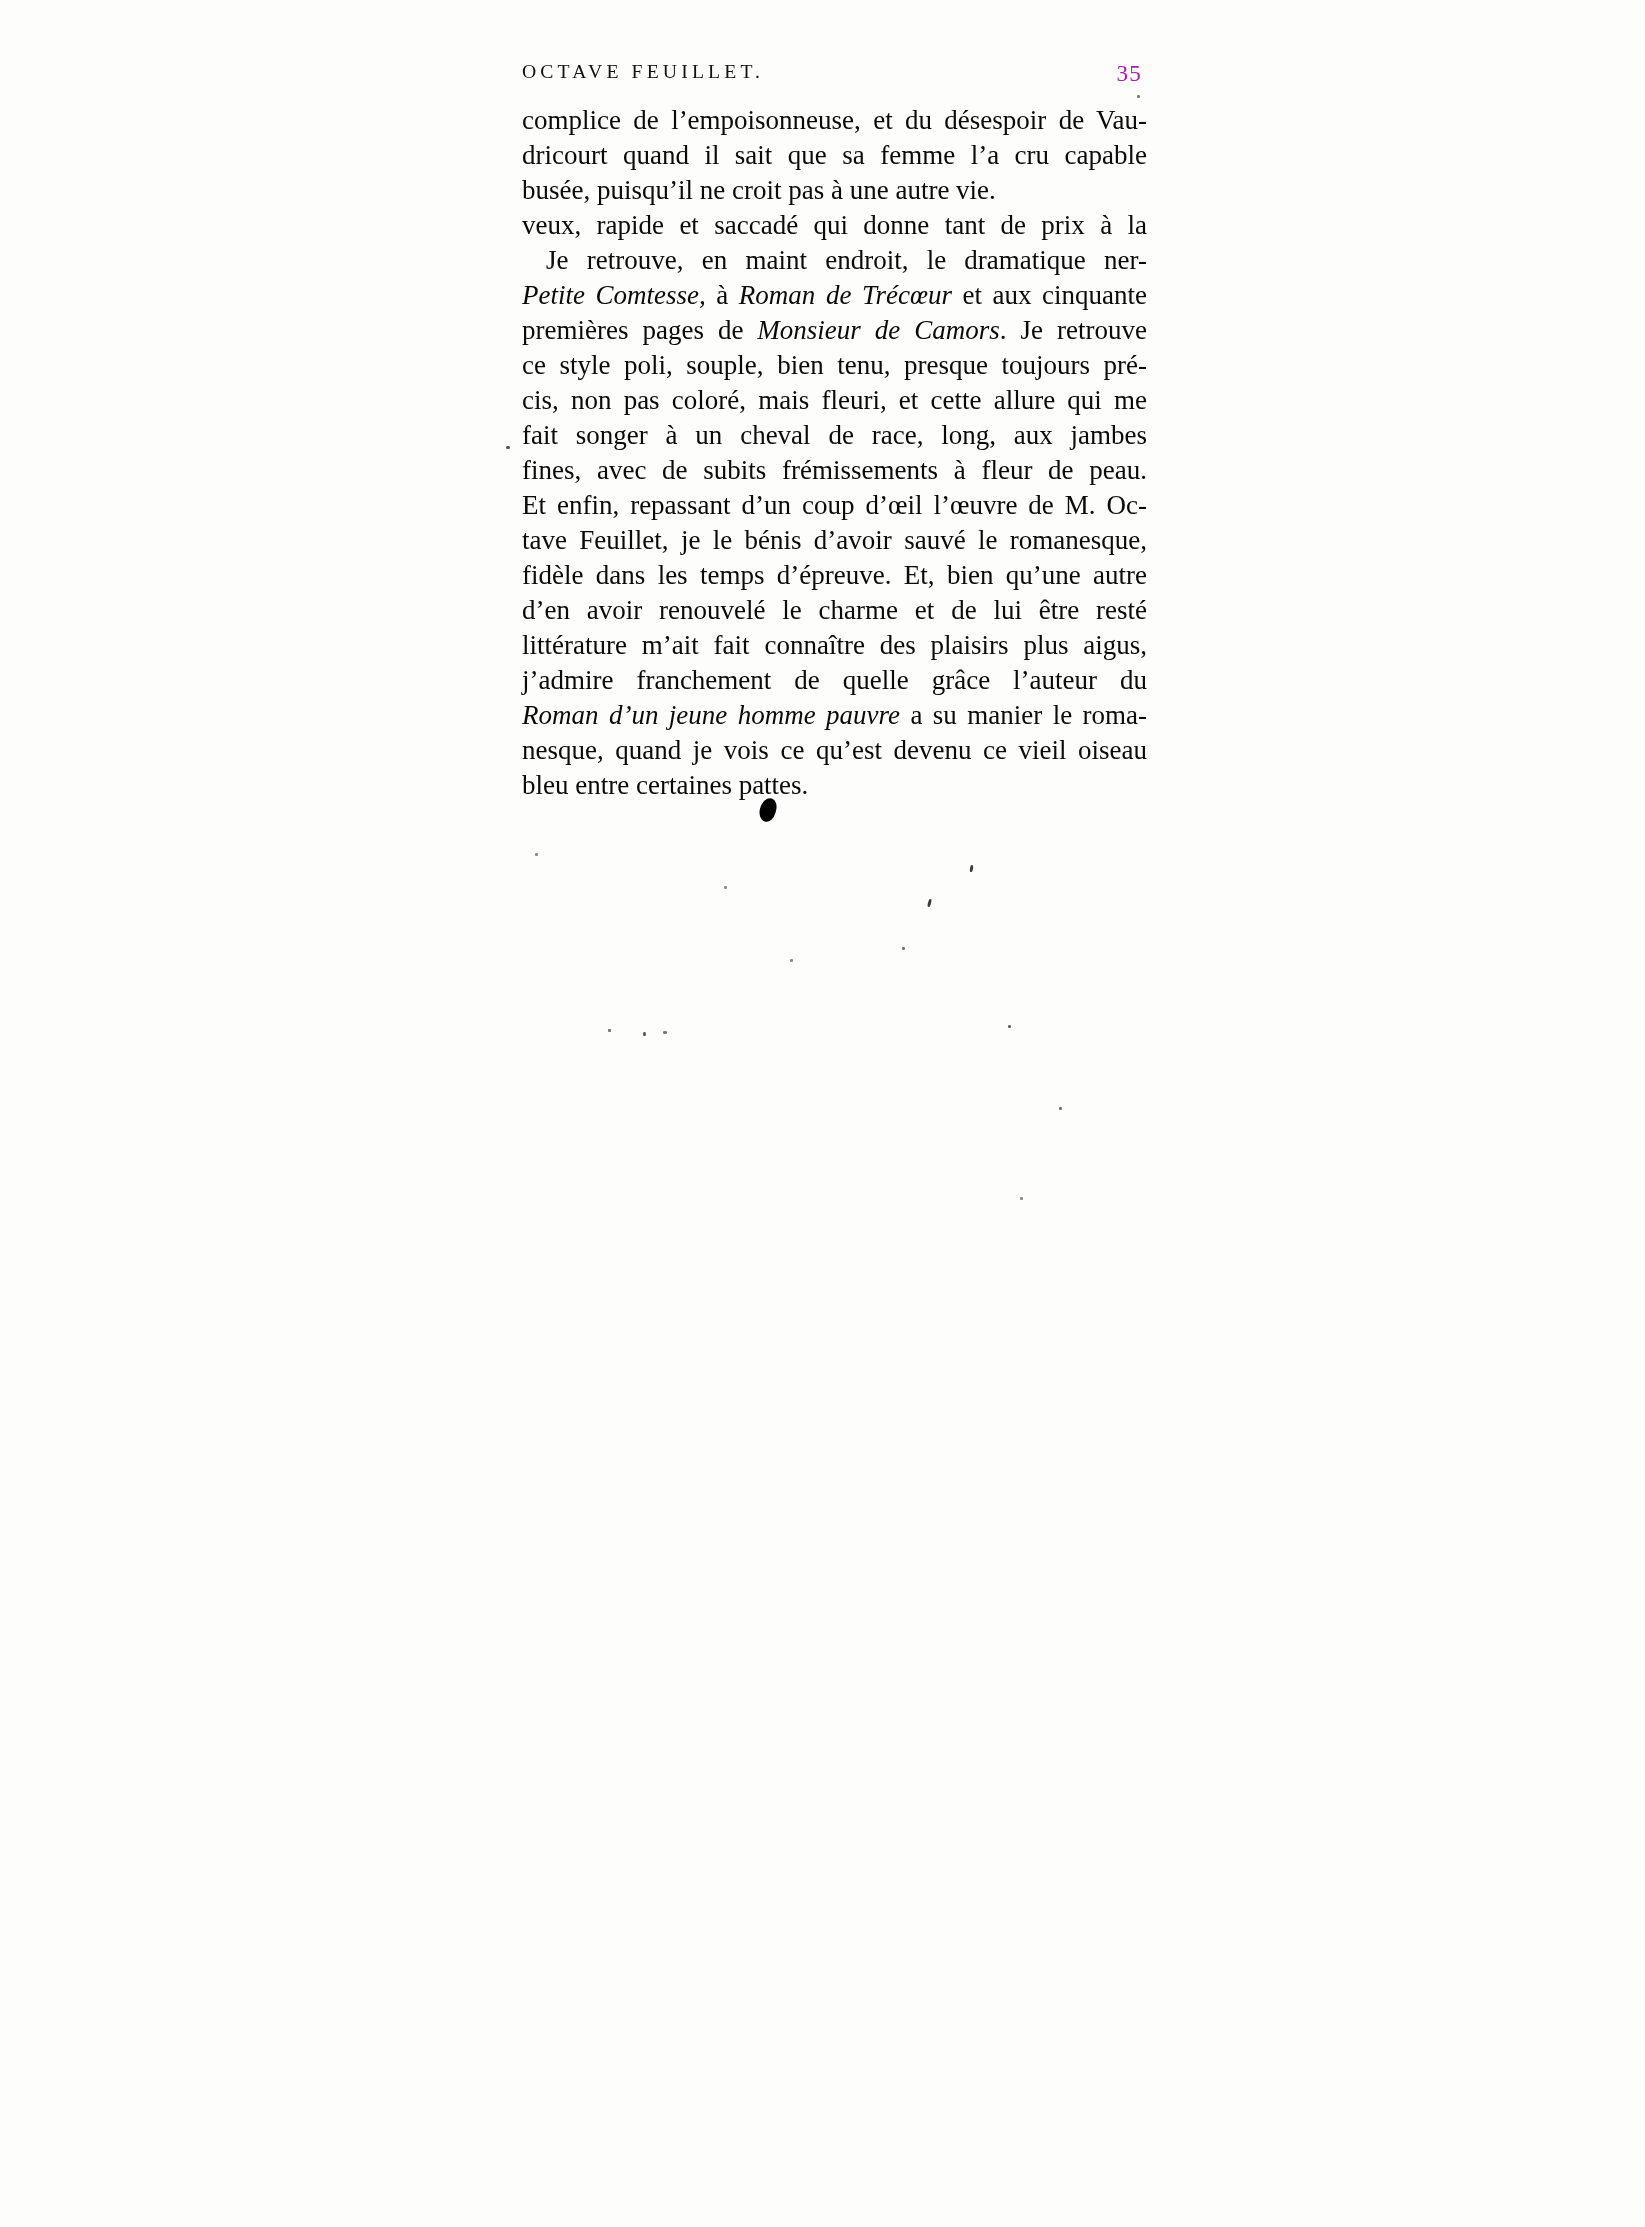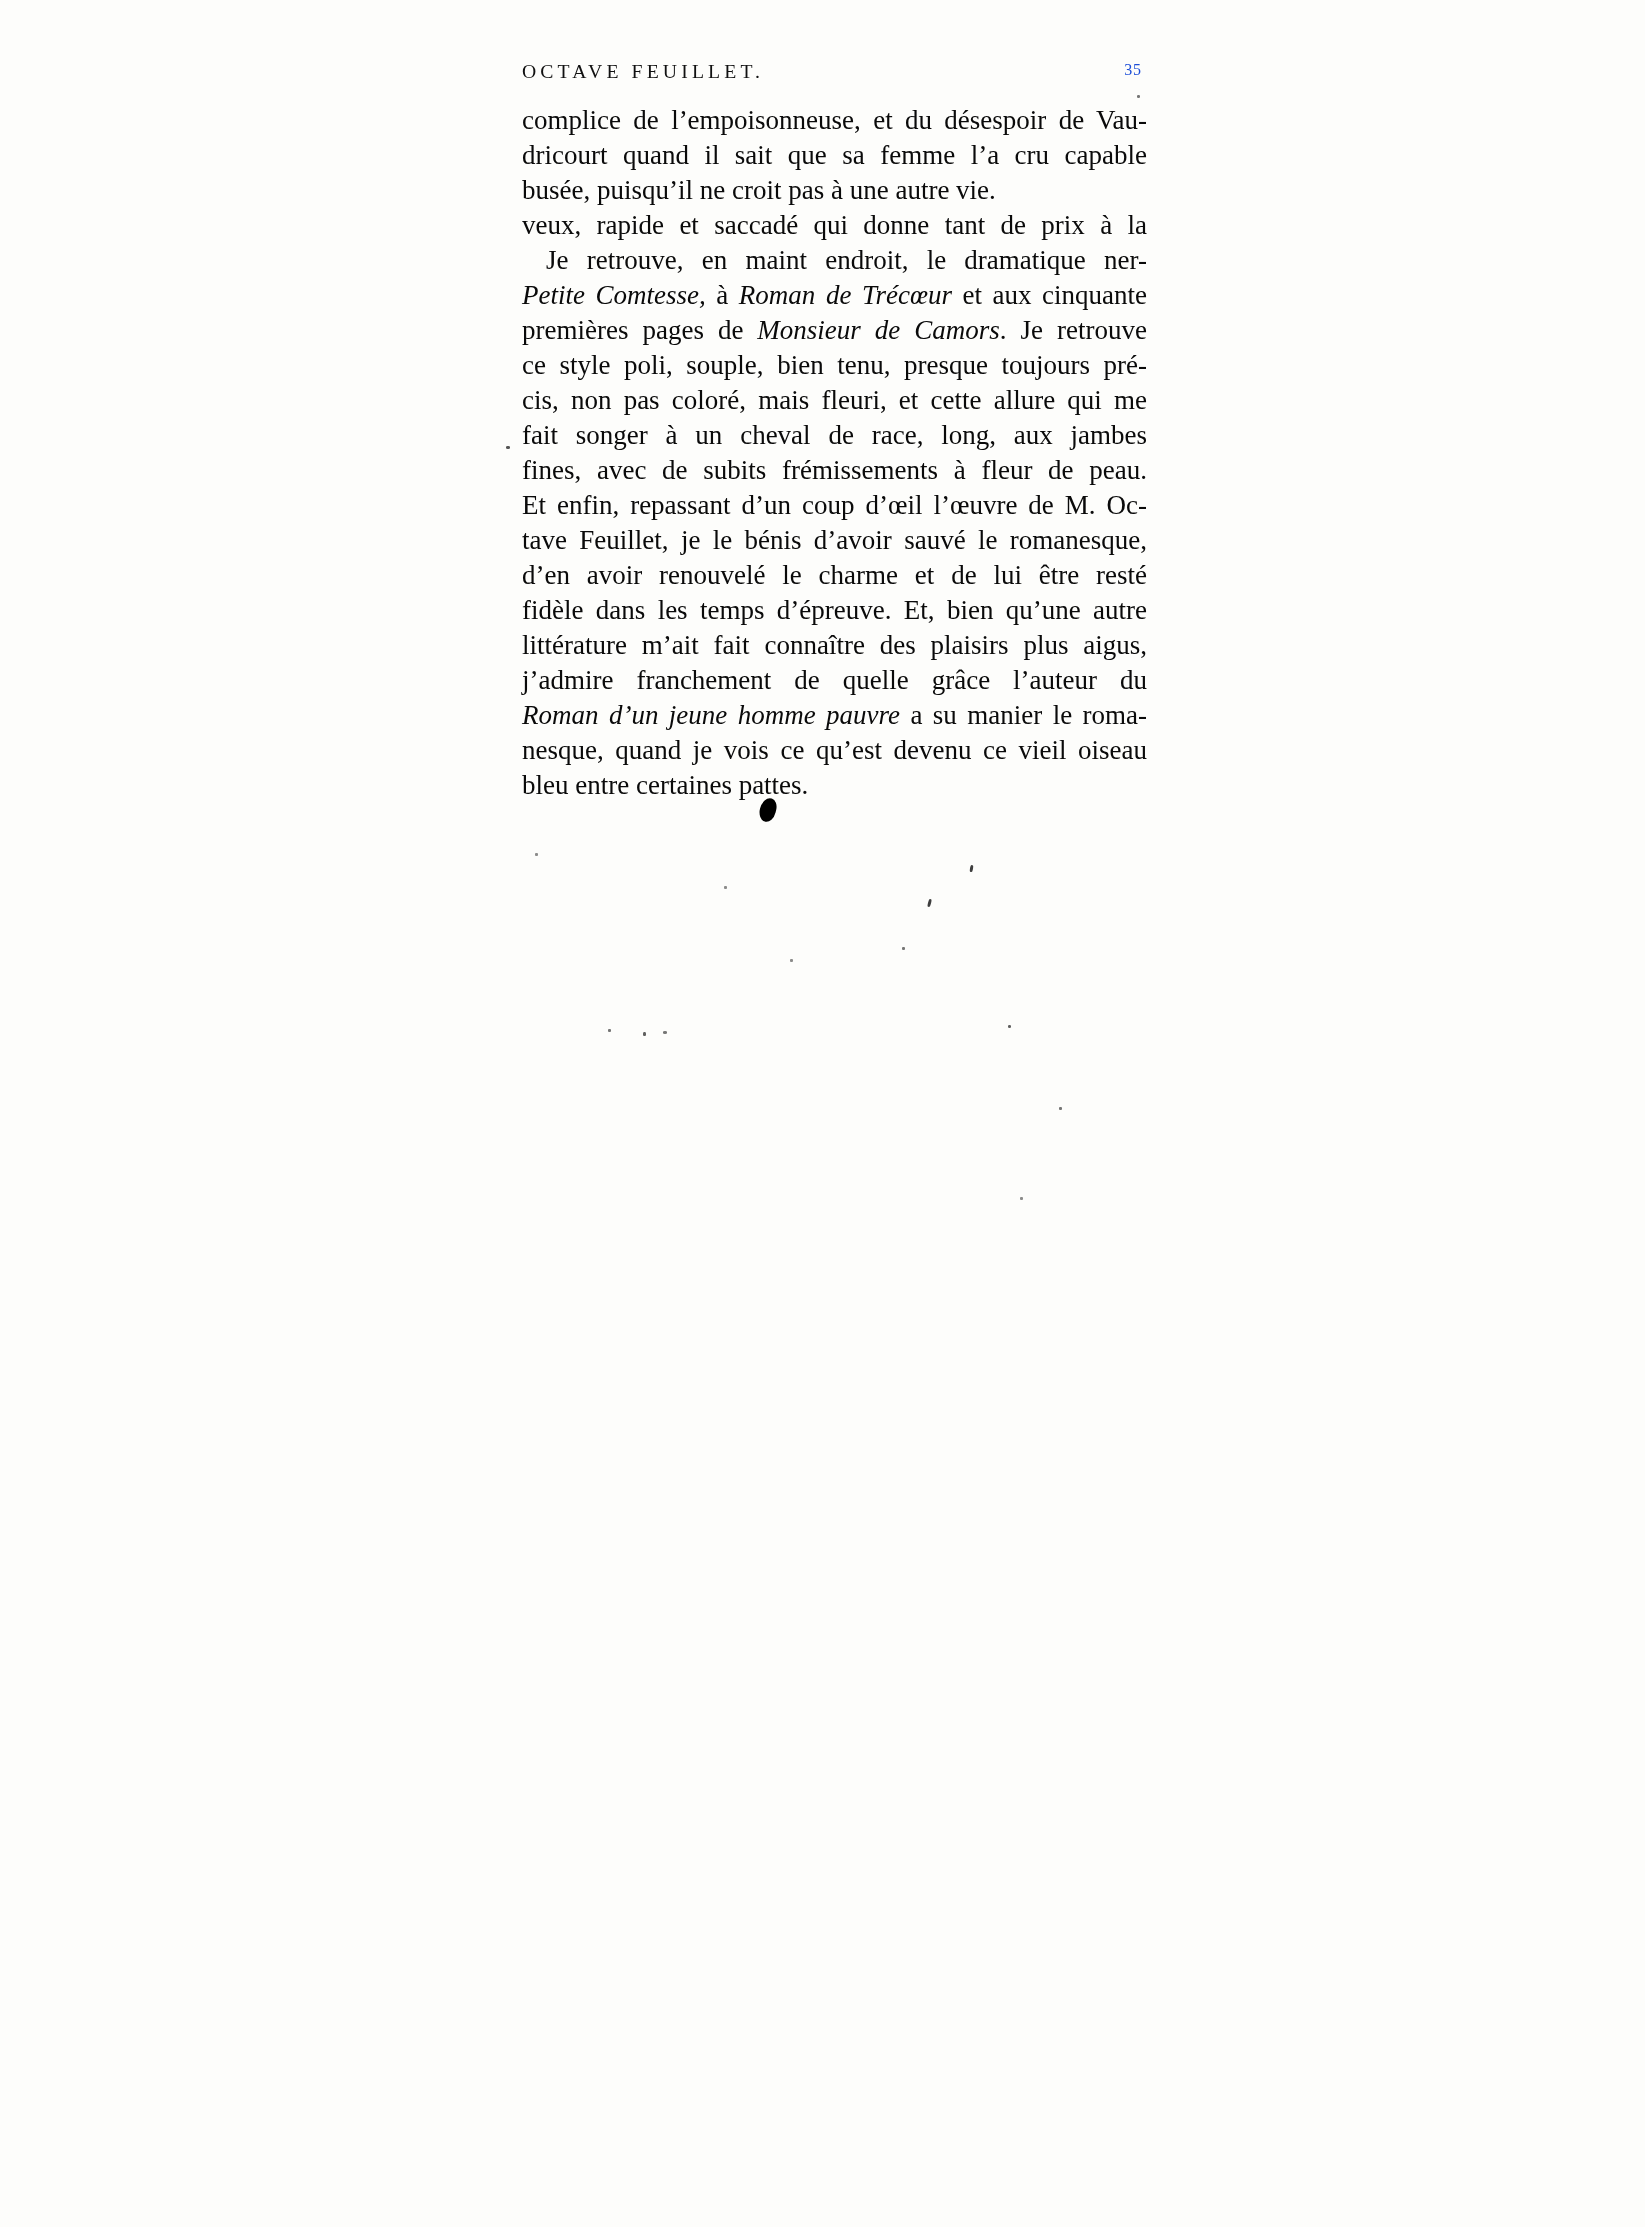--- a/index.html
+++ b/index.html
@@ -23,23 +23,23 @@
   .header-title {
     display: block;
     text-align: left;
     font-size: 19.7px;
     letter-spacing: 0.21em;
     color: #111;
   }
   .page-number {
     position: absolute;
     right: 5.1px; top: 0.6px;
-    font-size: 16px;
+    font-size: 23px;
     letter-spacing: 0.05em;
-    color: #1d4ed8;
+    color: #a21caf;
   }
   .body-text {
     position: absolute;
     left: 522px; top: 103px; width: 625px;
     font-size: 27px;
     line-height: 35px;
     color: #0a0a0a;
   }
   .line {
     text-align: justify;
@@ -77,22 +77,22 @@
       <div class="line just"><span>veux, rapide et saccadé qui donne tant de prix à la</span></div>
       <div class="line just indent"><span>Je retrouve, en maint endroit, le dramatique ner-</span></div>
       <div class="line just"><span class="it">Petite Comtesse,</span><span> à </span><span class="it">Roman de Trécœur</span><span> et aux cinquante</span></div>
       <div class="line just"><span>premières pages de </span><span class="it">Monsieur de Camors</span><span>. Je retrouve</span></div>
       <div class="line just"><span>ce style poli, souple, bien tenu, presque toujours pré-</span></div>
       <div class="line just"><span>cis, non pas coloré, mais fleuri, et cette allure qui me</span></div>
       <div class="line just"><span>fait songer à un cheval de race, long, aux jambes</span></div>
       <div class="line just"><span>fines, avec de subits frémissements à fleur de peau.</span></div>
       <div class="line just"><span>Et enfin, repassant d’un coup d’œil l’œuvre de M. Oc-</span></div>
       <div class="line just"><span>tave Feuillet, je le bénis d’avoir sauvé le romanesque,</span></div>
+      <div class="line just"><span>fidèle dans les temps d’épreuve. Et, bien qu’une autre</span></div>
       <div class="line just"><span>d’en avoir renouvelé le charme et de lui être resté</span></div>
-      <div class="line just"><span>fidèle dans les temps d’épreuve. Et, bien qu’une autre</span></div>
       <div class="line just"><span>littérature m’ait fait connaître des plaisirs plus aigus,</span></div>
       <div class="line just"><span>j’admire franchement de quelle grâce l’auteur du</span></div>
       <div class="line just"><span class="it">Roman d’un jeune homme pauvre</span><span> a su manier le roma-</span></div>
       <div class="line just"><span>nesque, quand je vois ce qu’est devenu ce vieil oiseau</span></div>
       <div class="line"><span>bleu entre certaines pattes.</span></div>
     </div>
 
   <div class="ink-blot" id="ink-blot" style="left: 760px; top: 798px; width: 16px; height: 23.5px;"></div>
 
   <div id="specks">

